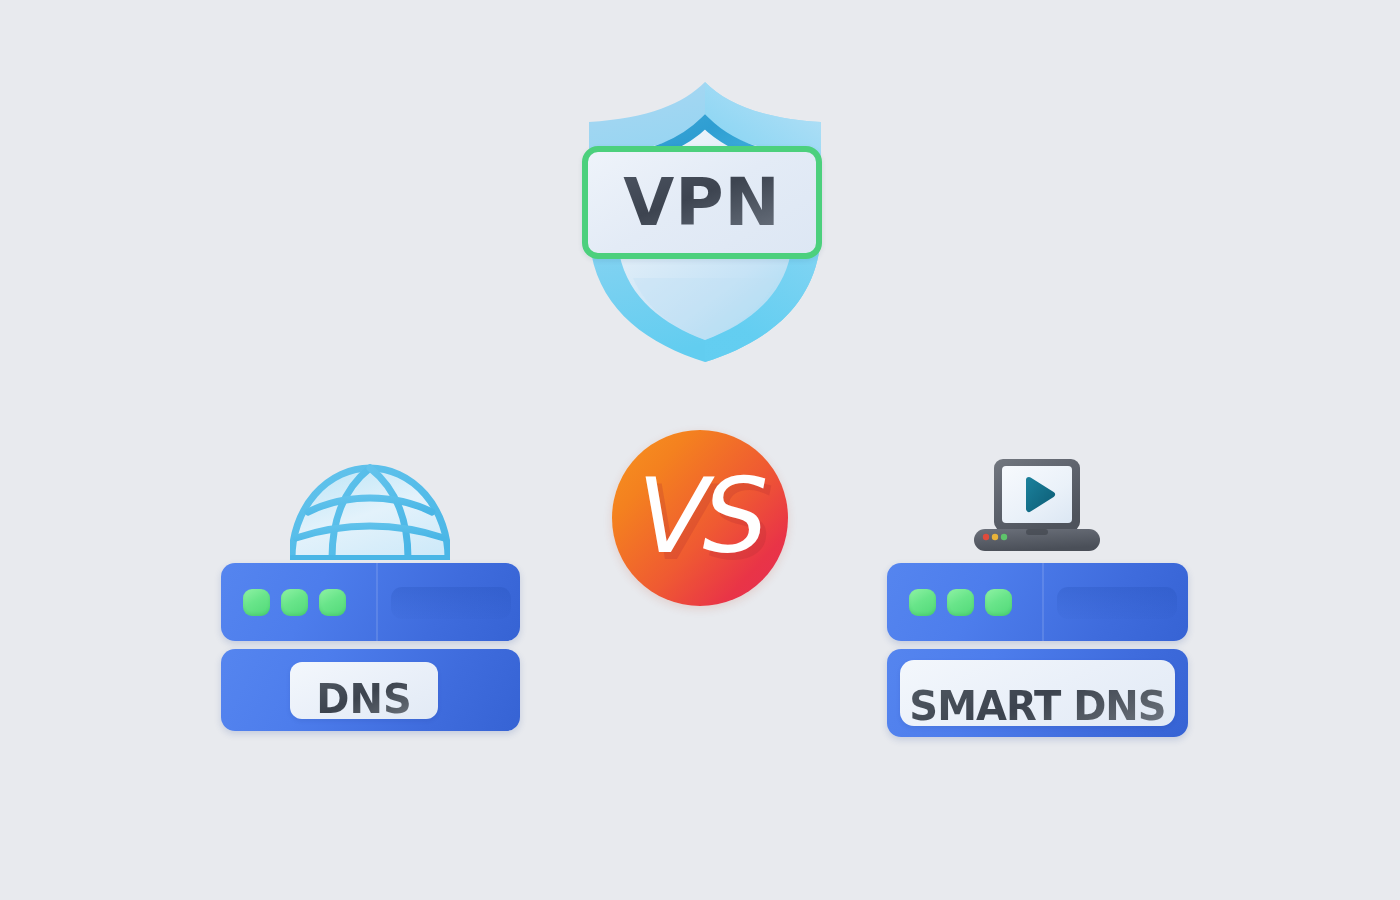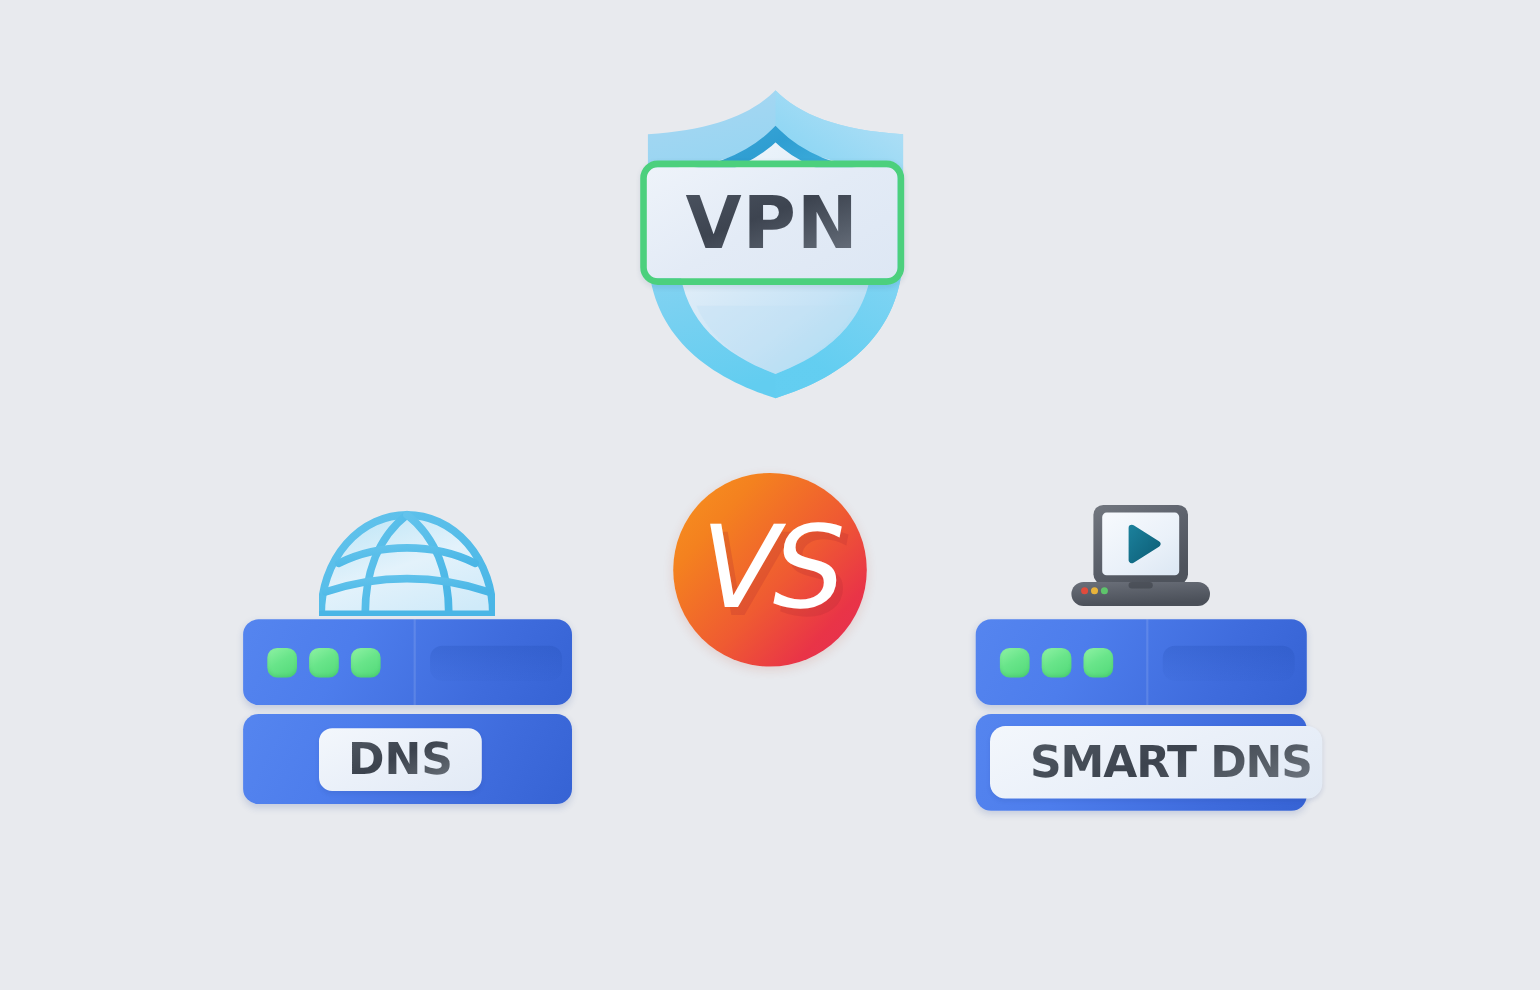--- a/index.html
+++ b/index.html
@@ -129,21 +129,21 @@
     width: 1.5px;
     background: rgba(255,255,255,0.12);
   }
 
   
   .plate {
     position: absolute;
     border-radius: 12px;
     background: linear-gradient(155deg, #f3f7fc 0%, #eaf0f9 50%, #e2eaf5 100%);
     display: flex;
-    align-items: center;
+    align-items: flex-end;
     justify-content: center;
     box-shadow: 0 2px 4px rgba(30,60,130,0.12);
   }
   .plate .word {
     font-family: "DejaVu Sans", sans-serif;
     font-weight: 700;
     line-height: 1;
     background: linear-gradient(155deg, #505862 0%, #3c434e 45%, #596069 78%, #717883 100%);
     -webkit-background-clip: text;
     background-clip: text;
@@ -315,19 +315,19 @@
       <div class="srv-panel" style="left:170px; top:24px; width:120px; height:32px;"></div>
       <div class="srv-leds" style="left:22px; top:26px;">
         <div class="led"></div>
         <div class="led"></div>
         <div class="led"></div>
       </div>
     </div>
 
     <div class="srv-bar" style="top:86px; width:301px; height:88px;">
       <div class="srv-shadowlip"></div>
-      <div class="plate" style="left:13px; top:11px; width:275px; height:66px; border-radius:14px;padding-left:27px;">
+      <div class="plate" style="left:13px; top:11px; width:275px; height:66px; border-radius:14px;">
         <span class="word" style="font-size:40px; letter-spacing:-1px;">SMART DNS</span>
       </div>
     </div>
   </div>
 
 </div>
 
 </body></html>

